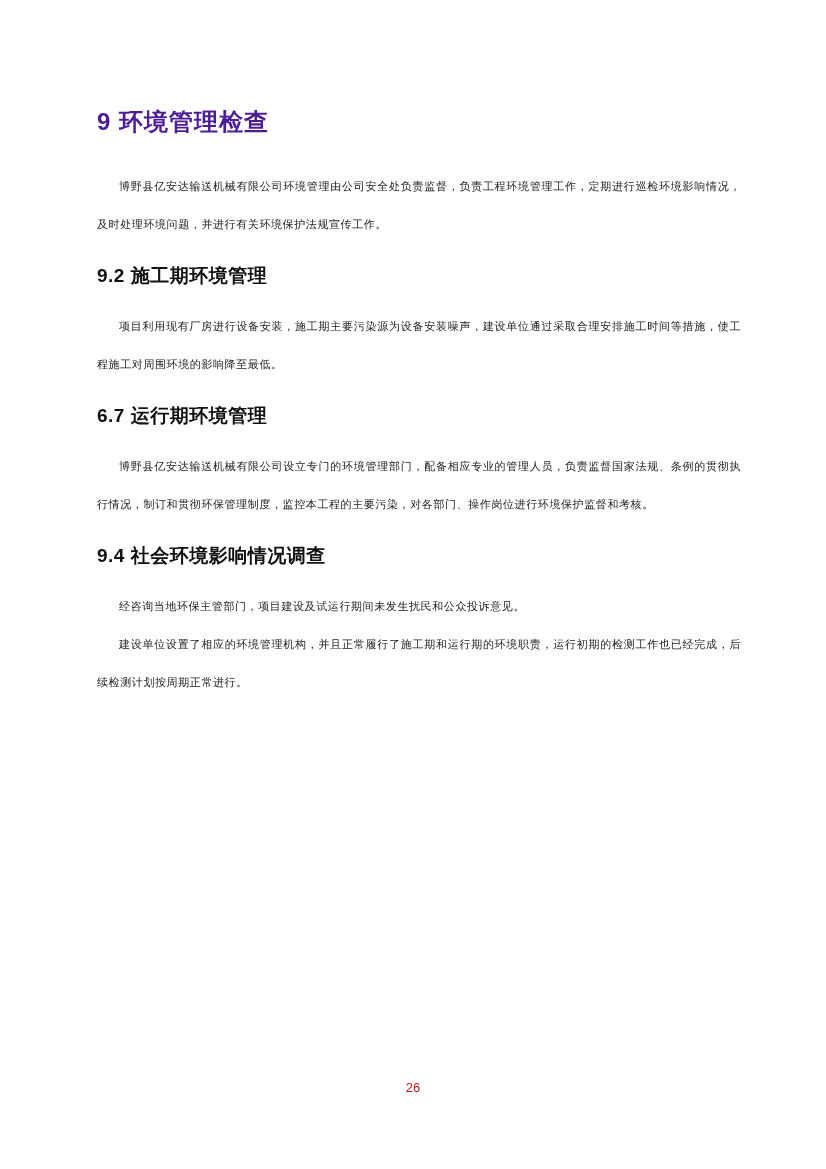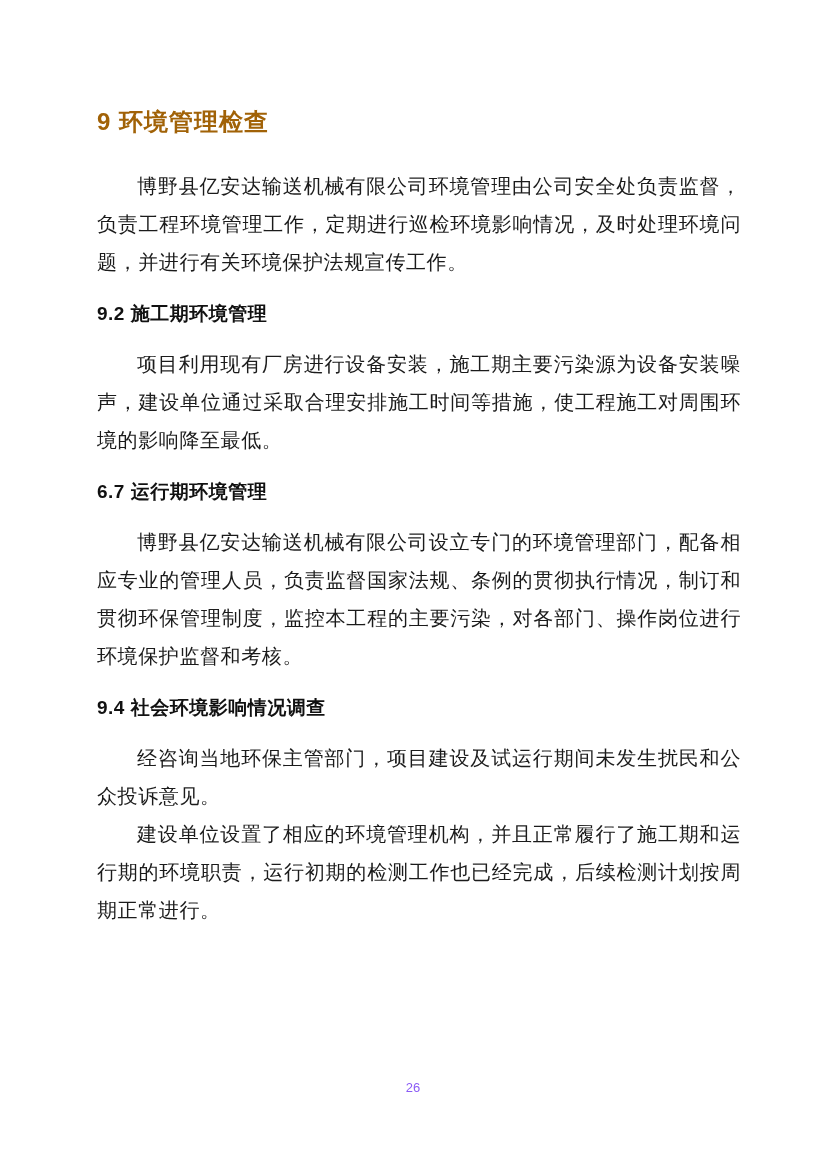--- a/index.html
+++ b/index.html
@@ -21,52 +21,52 @@
     top: 105px;
     left: 97px;
     width: 644px;
   }
   h1.doc-title {
     font-family: "Liberation Sans", "DejaVu Sans", sans-serif;
     font-weight: 700;
     font-size: 24px;
     line-height: 34px;
     letter-spacing: 1px;
-    color: #a16207;
+    color: #4c1d95;
     margin-bottom: 28px;
   }
   h2.section-heading {
     font-family: "Liberation Sans", "DejaVu Sans", sans-serif;
     font-weight: 700;
     font-size: 19px;
     line-height: 26px;
     letter-spacing: 0.5px;
     color: #111111;
     margin-top: 20px;
     margin-bottom: 18px;
   }
   p.body-paragraph {
-    font-size: 20px;
+    font-size: 11px;
     line-height: 38px;
     letter-spacing: 0.6px;
     text-align: justify;
     text-align-last: left;
     text-indent: 2em;
     color: #1b1b1b;
     margin: 0;
   }
   .page-number {
     position: absolute;
     top: 1080px;
     left: 0;
     width: 100%;
     text-align: center;
     font-family: "Liberation Sans", "DejaVu Sans", sans-serif;
     font-size: 13px;
-    color: #8b5cf6;
+    color: #b91c1c;
   }
 </style>
 </head>
 <body>
 
 <div class="page">
   <div class="content">
 
     <h1 class="doc-title">9 环境管理检查</h1>
 

